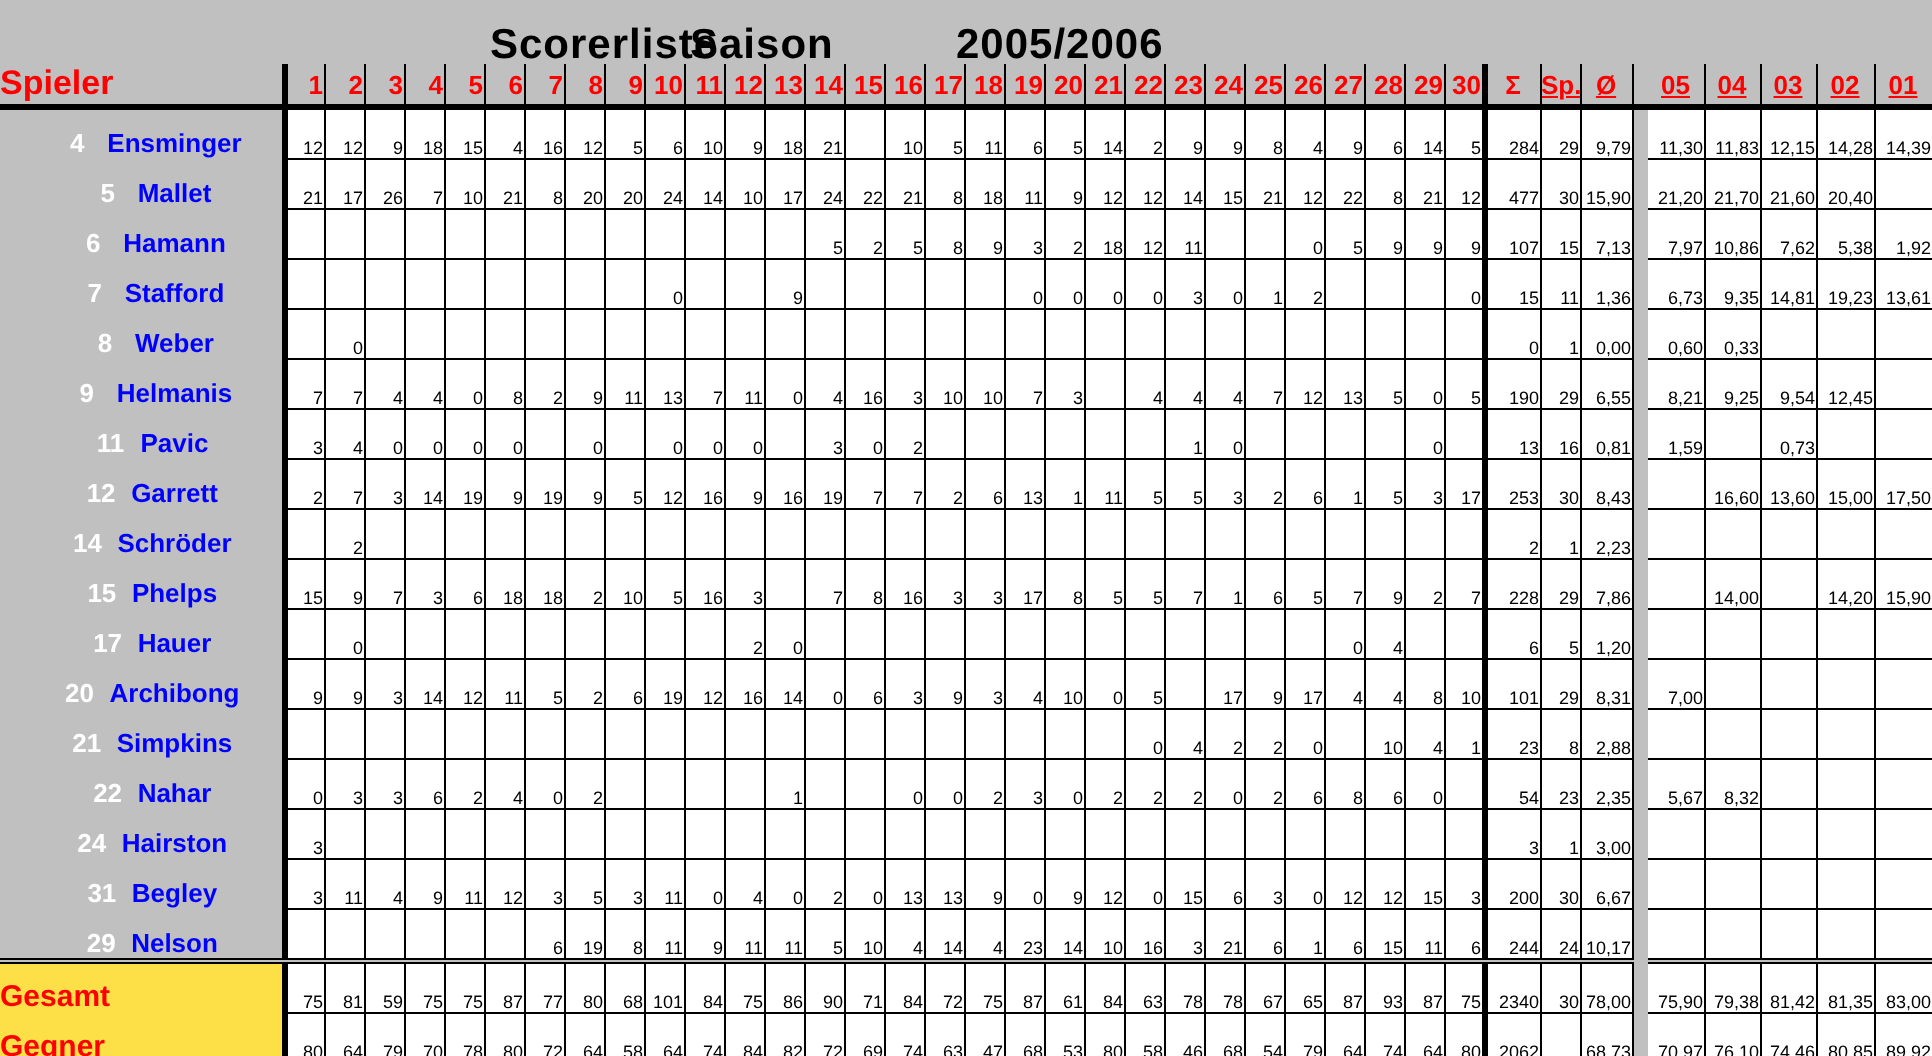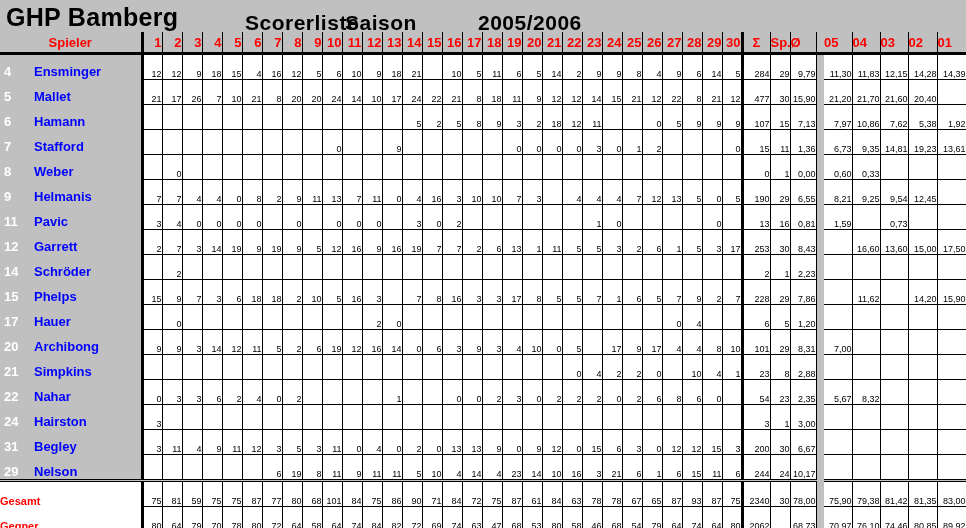--- a/index.html
+++ b/index.html
@@ -3,40 +3,39 @@
 <meta charset="utf-8">
 <style>
   html, body { margin:0; padding:0; }
   body { width:966px; height:528px; overflow:hidden; background:#c0c0c0; font-family:"Liberation Sans", sans-serif; position:relative; }
   .titlebar { position:absolute; left:0; top:0; width:966px; height:32px; background:#c0c0c0; }
   .title-main { position:absolute; left:6px; top:3px; font-size:25px; font-weight:bold; color:#000; letter-spacing:0.3px; }
   .title-sub { position:absolute; top:11px; font-size:21px; color:#000; font-weight:bold; letter-spacing:0.5px;}
   table.score { position:absolute; left:0; top:32px; border-collapse:collapse; table-layout:fixed; }
   table.score td, table.score th { padding:0; overflow:hidden; white-space:nowrap; }
   th.hcell { height:20px; color:#ff0000; font-weight:bold; font-size:13px; text-align:right; padding-right:2px; border-right:1px solid #000; border-bottom:3px solid #000; background:#c0c0c0; }
-  th.hplayer { text-align:center; padding-left:5px; font-size:13px; border-right:3px solid #000; }
+  th.hplayer { text-align:left; padding-left:5px; font-size:17px; border-right:3px solid #000; }
   th.hsum { text-align:center; padding-right:0; border-left:3px solid #000; }
-  th.hcenter { text-align:left; padding-right:0; }
-  td.pcell { height:24px; background:#c0c0c0; border-bottom:1px solid #c0c0c0; border-right:3px solid #000; font-weight:bold; font-size:13px; vertical-align:bottom; padding-bottom:2px; }
+  th.hcenter { text-align:center; padding-right:0;text-decoration:underline; }
+  td.pcell { height:24px; background:#c0c0c0; border-bottom:1px solid #c0c0c0; border-right:3px solid #000; font-weight:bold; font-size:13px; vertical-align:bottom; padding-bottom:2px;text-align:center; }
   .pnum { display:inline-block; width:30px; padding-left:4px; color:#ffffff; }
   .pname { color:#0000ff; }
   td.c { height:24px; background:#fff; border-right:1px solid #000; border-bottom:1px solid #000; font-size:9px; text-align:right; vertical-align:bottom; padding:0 2px 2px 0; color:#000; }
   td.sumc { border-left:3px solid #000; }
   td.gap { background:#c0c0c0; border:none; border-bottom:none; padding:0; }
   tr.lastplayer td.c { border-bottom:3px double #000; }
   tr.lastplayer td.pcell { border-bottom:3px double #000; }
-  td.tcell { height:24px; background:#ffffff; border-right:3px solid #000; color:#ff0000; font-weight:bold; font-size:11px; padding-left:5px; vertical-align:bottom; padding-bottom:1px; }
+  td.tcell { height:24px; background:#fde047; border-right:3px solid #000; color:#ff0000; font-weight:bold; font-size:15px; padding-left:5px; vertical-align:bottom; padding-bottom:1px; }
   tr.trow td.c { font-size:9px; }
   td.hist { text-align:right; }
 </style>
 </head>
 <body>
 
 <div class="titlebar">
-  <div class="title-main">GHP Bamberg</div>
   <div class="title-sub" style="left:245px;">Scorerliste</div>
   <div class="title-sub" style="left:345px;">Saison</div>
   <div class="title-sub" style="left:436px;margin-left:42px;">2005/2006</div>
 </div>
 
 <table class="score" id="score-table" style="width: 966px;">
   <colgroup id="cols">
       <col style="width: 142px;">
       <col style="width: 20px;">
       <col style="width: 20px;">
@@ -531,21 +530,21 @@
         <td class="c">5</td>
         <td class="c">7</td>
         <td class="c">9</td>
         <td class="c">2</td>
         <td class="c">7</td>
         <td class="c sumc">228</td>
         <td class="c">29</td>
         <td class="c">7,86</td>
         <td class="gap"></td>
         <td class="c hist"></td>
-        <td class="c hist">11,62</td>
+        <td class="c hist">14,00</td>
         <td class="c hist"></td>
         <td class="c hist">14,20</td>
         <td class="c hist">15,90</td>
       </tr>
       <tr>
         <td class="pcell"><span class="pnum">17</span><span class="pname">Hauer</span></td>
         <td class="c"></td>
         <td class="c">0</td>
         <td class="c"></td>
         <td class="c"></td>

